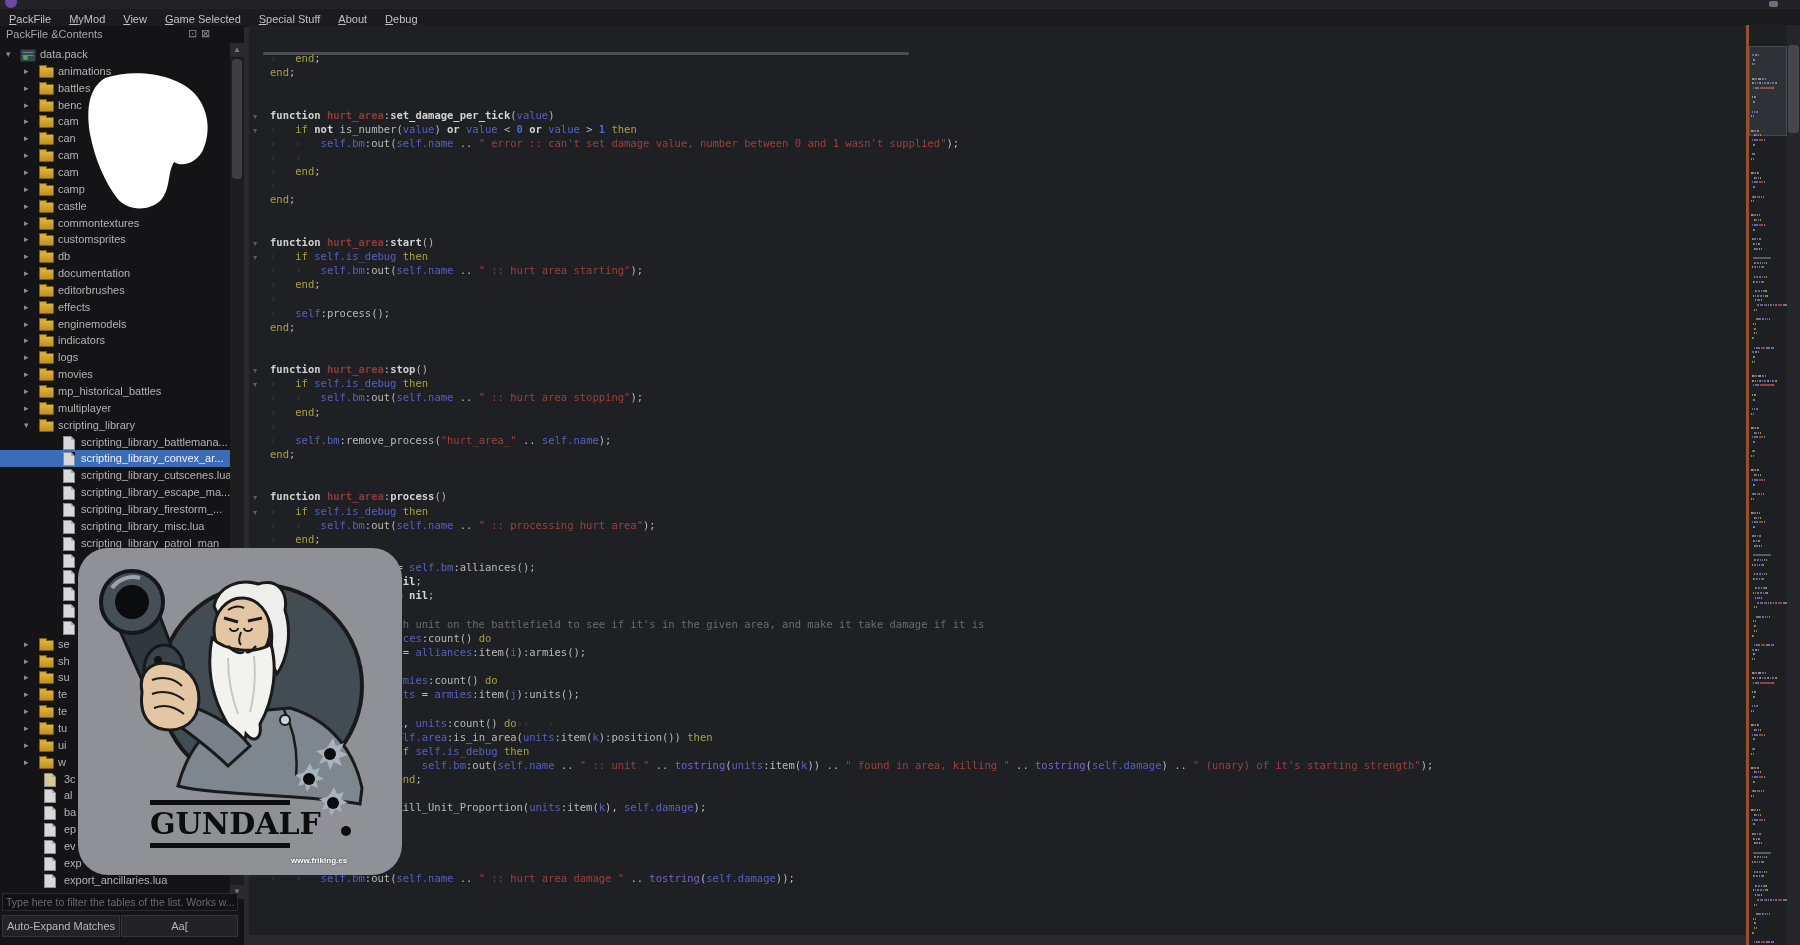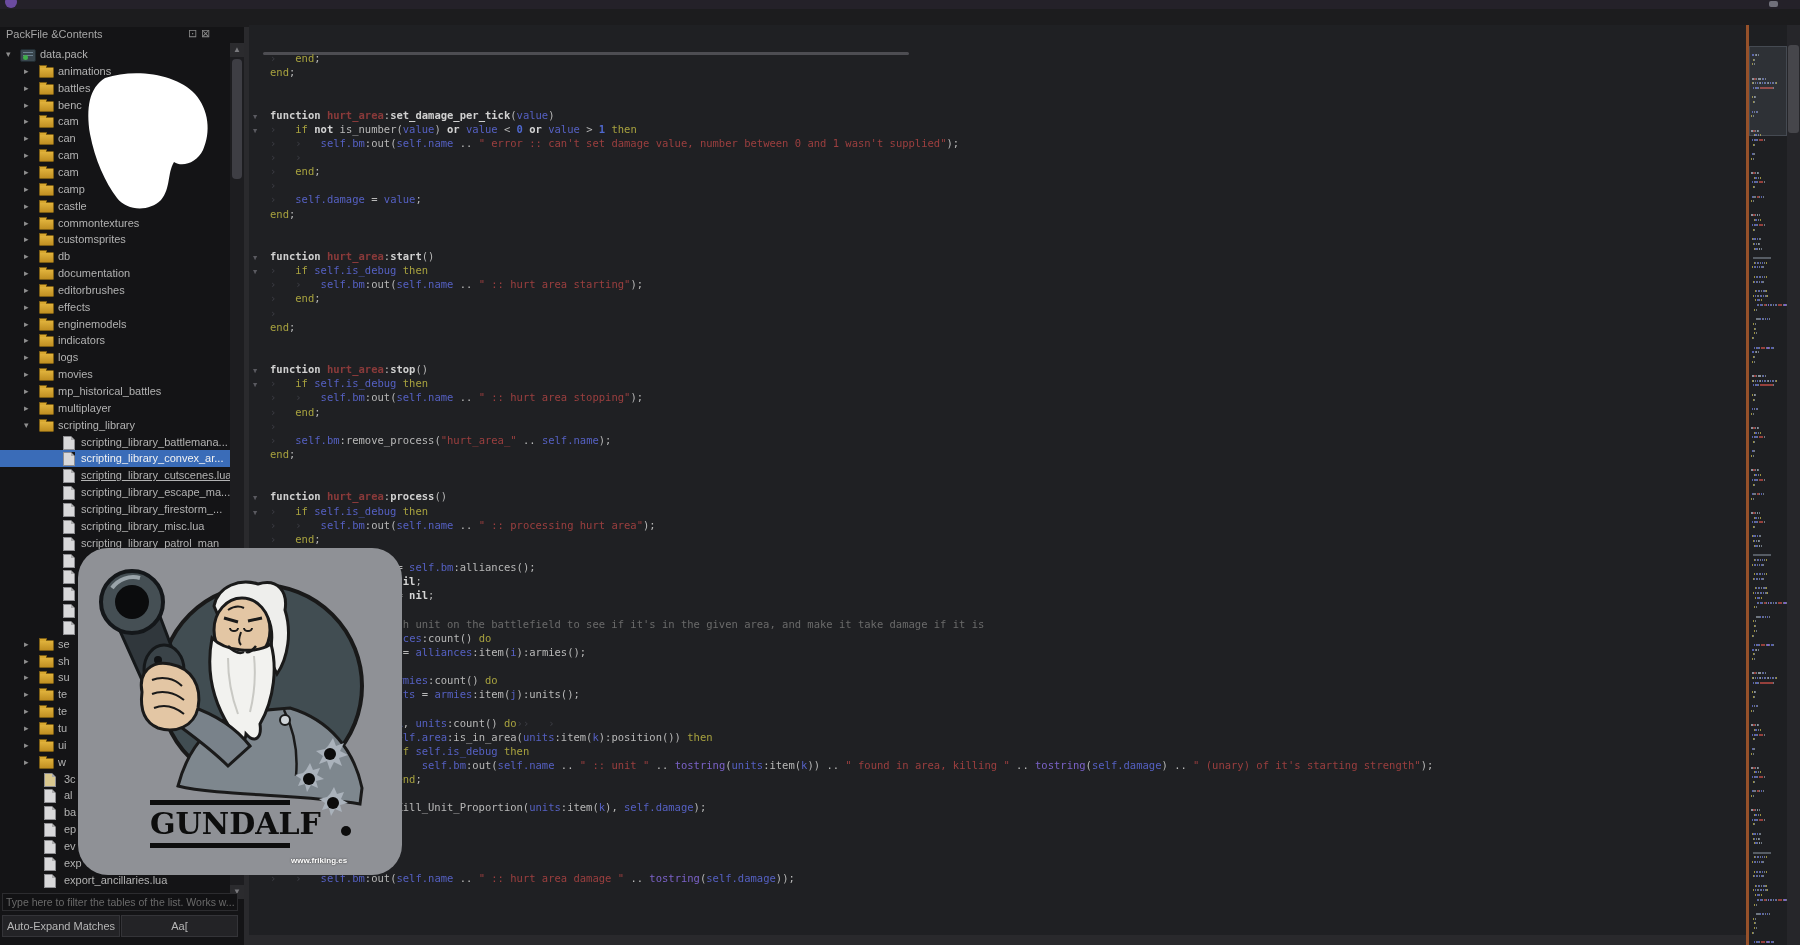--- a/index.html
+++ b/index.html
@@ -74,20 +74,21 @@
 </head>
 <body>
 
 <div class="app">
 
   <div class="titlebar">
     <div class="tb-logo"></div>
     <div class="tb-artifact"></div>
   </div>
 
+  <div class="menubar" id="menubar"><span class="menu-item"><u>P</u>ackFile</span><span class="menu-item"><u>M</u>yMod</span><span class="menu-item"><u>V</u>iew</span><span class="menu-item"><u>G</u>ame Selected</span><span class="menu-item"><u>S</u>pecial Stuff</span><span class="menu-item"><u>A</u>bout</span><span class="menu-item"><u>D</u>ebug</span></div>
 
   <div class="leftpanel">
     <div class="panel-header">
       <span class="panel-title">PackFile &amp;Contents</span>
       <span class="ph-icon" style="left:188px;">⊡</span>
       <span class="ph-icon" style="left:201px;">⊠</span>
     </div>
     <div class="tree" id="tree">
         <div class="trow" style="top: 3px;">
           <span class="exp" style="left: 6px;">▾</span>
@@ -211,21 +212,21 @@
         <div class="trow" style="top: 390.55px;">
           <span class="file-ic" style="left: 63px;"></span>
           <span class="lbl" style="left: 81px;">scripting_library_battlemana...</span>
         </div>
         <div class="trow sel" style="top: 407.4px;">
           <span class="file-ic" style="left: 63px;"></span>
           <span class="lbl" style="left: 81px;">scripting_library_convex_ar...</span>
         </div>
         <div class="trow" style="top: 424.25px;">
           <span class="file-ic" style="left: 63px;"></span>
-          <span class="lbl" style="left: 81px; text-decoration: underline;">scripting_library_cutscenes.lua</span>
+          <span class="lbl" style="left: 81px;">scripting_library_cutscenes.lua</span>
         </div>
         <div class="trow" style="top: 441.1px;">
           <span class="file-ic" style="left: 63px;"></span>
           <span class="lbl" style="left: 81px;">scripting_library_escape_ma...</span>
         </div>
         <div class="trow" style="top: 457.95px;">
           <span class="file-ic" style="left: 63px;"></span>
           <span class="lbl" style="left: 81px;">scripting_library_firestorm_...</span>
         </div>
         <div class="trow" style="top: 474.8px;">
@@ -343,29 +344,29 @@
         <div class="cl"><span class="tk-i">›   </span><span class="tk-k">end</span><span class="tk-p">;</span></div>
         <div class="cl"><span class="tk-k">end</span><span class="tk-p">;</span></div>
         <div class="cl"></div>
         <div class="cl"></div>
         <div class="cl"><span class="fold">▼</span><span class="tk-f">function </span><span class="tk-d">hurt_area</span><span class="tk-p">:</span><span class="tk-f">set_damage_per_tick</span><span class="tk-p">(</span><span class="tk-s">value</span><span class="tk-p">)</span></div>
         <div class="cl"><span class="fold">▼</span><span class="tk-i">›   </span><span class="tk-k">if </span><span class="tk-o">not </span><span class="tk-p">is_number(</span><span class="tk-s">value</span><span class="tk-p">) </span><span class="tk-o">or </span><span class="tk-s">value</span><span class="tk-p"> &lt; </span><span class="tk-n">0</span><span class="tk-p"> </span><span class="tk-o">or </span><span class="tk-s">value</span><span class="tk-p"> &gt; </span><span class="tk-n">1</span><span class="tk-p"> </span><span class="tk-k">then</span></div>
         <div class="cl"><span class="tk-i">›   ›   </span><span class="tk-s">self.bm</span><span class="tk-p">:out(</span><span class="tk-s">self.name</span><span class="tk-p"> .. </span><span class="tk-r">" error :: can't set damage value, number between 0 and 1 wasn't supplied"</span><span class="tk-p">);</span></div>
         <div class="cl"><span class="tk-i">›   ›   </span></div>
         <div class="cl"><span class="tk-i">›   </span><span class="tk-k">end</span><span class="tk-p">;</span></div>
         <div class="cl"><span class="tk-i">›   </span></div>
-        <div class="cl"><span class="tk-i">›   </span><span class="tk-s">self.damage</span><span class="tk-p"> = </span><span class="tk-s">value</span><span class="tk-p">;</span></div>
         <div class="cl"><span class="tk-k">end</span><span class="tk-p">;</span></div>
         <div class="cl"></div>
         <div class="cl"></div>
         <div class="cl"><span class="fold">▼</span><span class="tk-f">function </span><span class="tk-d">hurt_area</span><span class="tk-p">:</span><span class="tk-f">start</span><span class="tk-p">()</span></div>
         <div class="cl"><span class="fold">▼</span><span class="tk-i">›   </span><span class="tk-k">if </span><span class="tk-s">self.is_debug</span><span class="tk-p"> </span><span class="tk-k">then</span></div>
         <div class="cl"><span class="tk-i">›   ›   </span><span class="tk-s">self.bm</span><span class="tk-p">:out(</span><span class="tk-s">self.name</span><span class="tk-p"> .. </span><span class="tk-r">" :: hurt area starting"</span><span class="tk-p">);</span></div>
         <div class="cl"><span class="tk-i">›   </span><span class="tk-k">end</span><span class="tk-p">;</span></div>
         <div class="cl"><span class="tk-i">›   </span></div>
+        <div class="cl"><span class="tk-i">›   </span><span class="tk-s">self</span><span class="tk-p">:process();</span></div>
         <div class="cl"><span class="tk-k">end</span><span class="tk-p">;</span></div>
         <div class="cl"></div>
         <div class="cl"></div>
         <div class="cl"><span class="fold">▼</span><span class="tk-f">function </span><span class="tk-d">hurt_area</span><span class="tk-p">:</span><span class="tk-f">stop</span><span class="tk-p">()</span></div>
         <div class="cl"><span class="fold">▼</span><span class="tk-i">›   </span><span class="tk-k">if </span><span class="tk-s">self.is_debug</span><span class="tk-p"> </span><span class="tk-k">then</span></div>
         <div class="cl"><span class="tk-i">›   ›   </span><span class="tk-s">self.bm</span><span class="tk-p">:out(</span><span class="tk-s">self.name</span><span class="tk-p"> .. </span><span class="tk-r">" :: hurt area stopping"</span><span class="tk-p">);</span></div>
         <div class="cl"><span class="tk-i">›   </span><span class="tk-k">end</span><span class="tk-p">;</span></div>
         <div class="cl"><span class="tk-i">›   </span></div>
         <div class="cl"><span class="tk-i">›   </span><span class="tk-s">self.bm</span><span class="tk-p">:remove_process(</span><span class="tk-r">"hurt_area_"</span><span class="tk-p"> .. </span><span class="tk-s">self.name</span><span class="tk-p">);</span></div>
         <div class="cl"><span class="tk-k">end</span><span class="tk-p">;</span></div>

